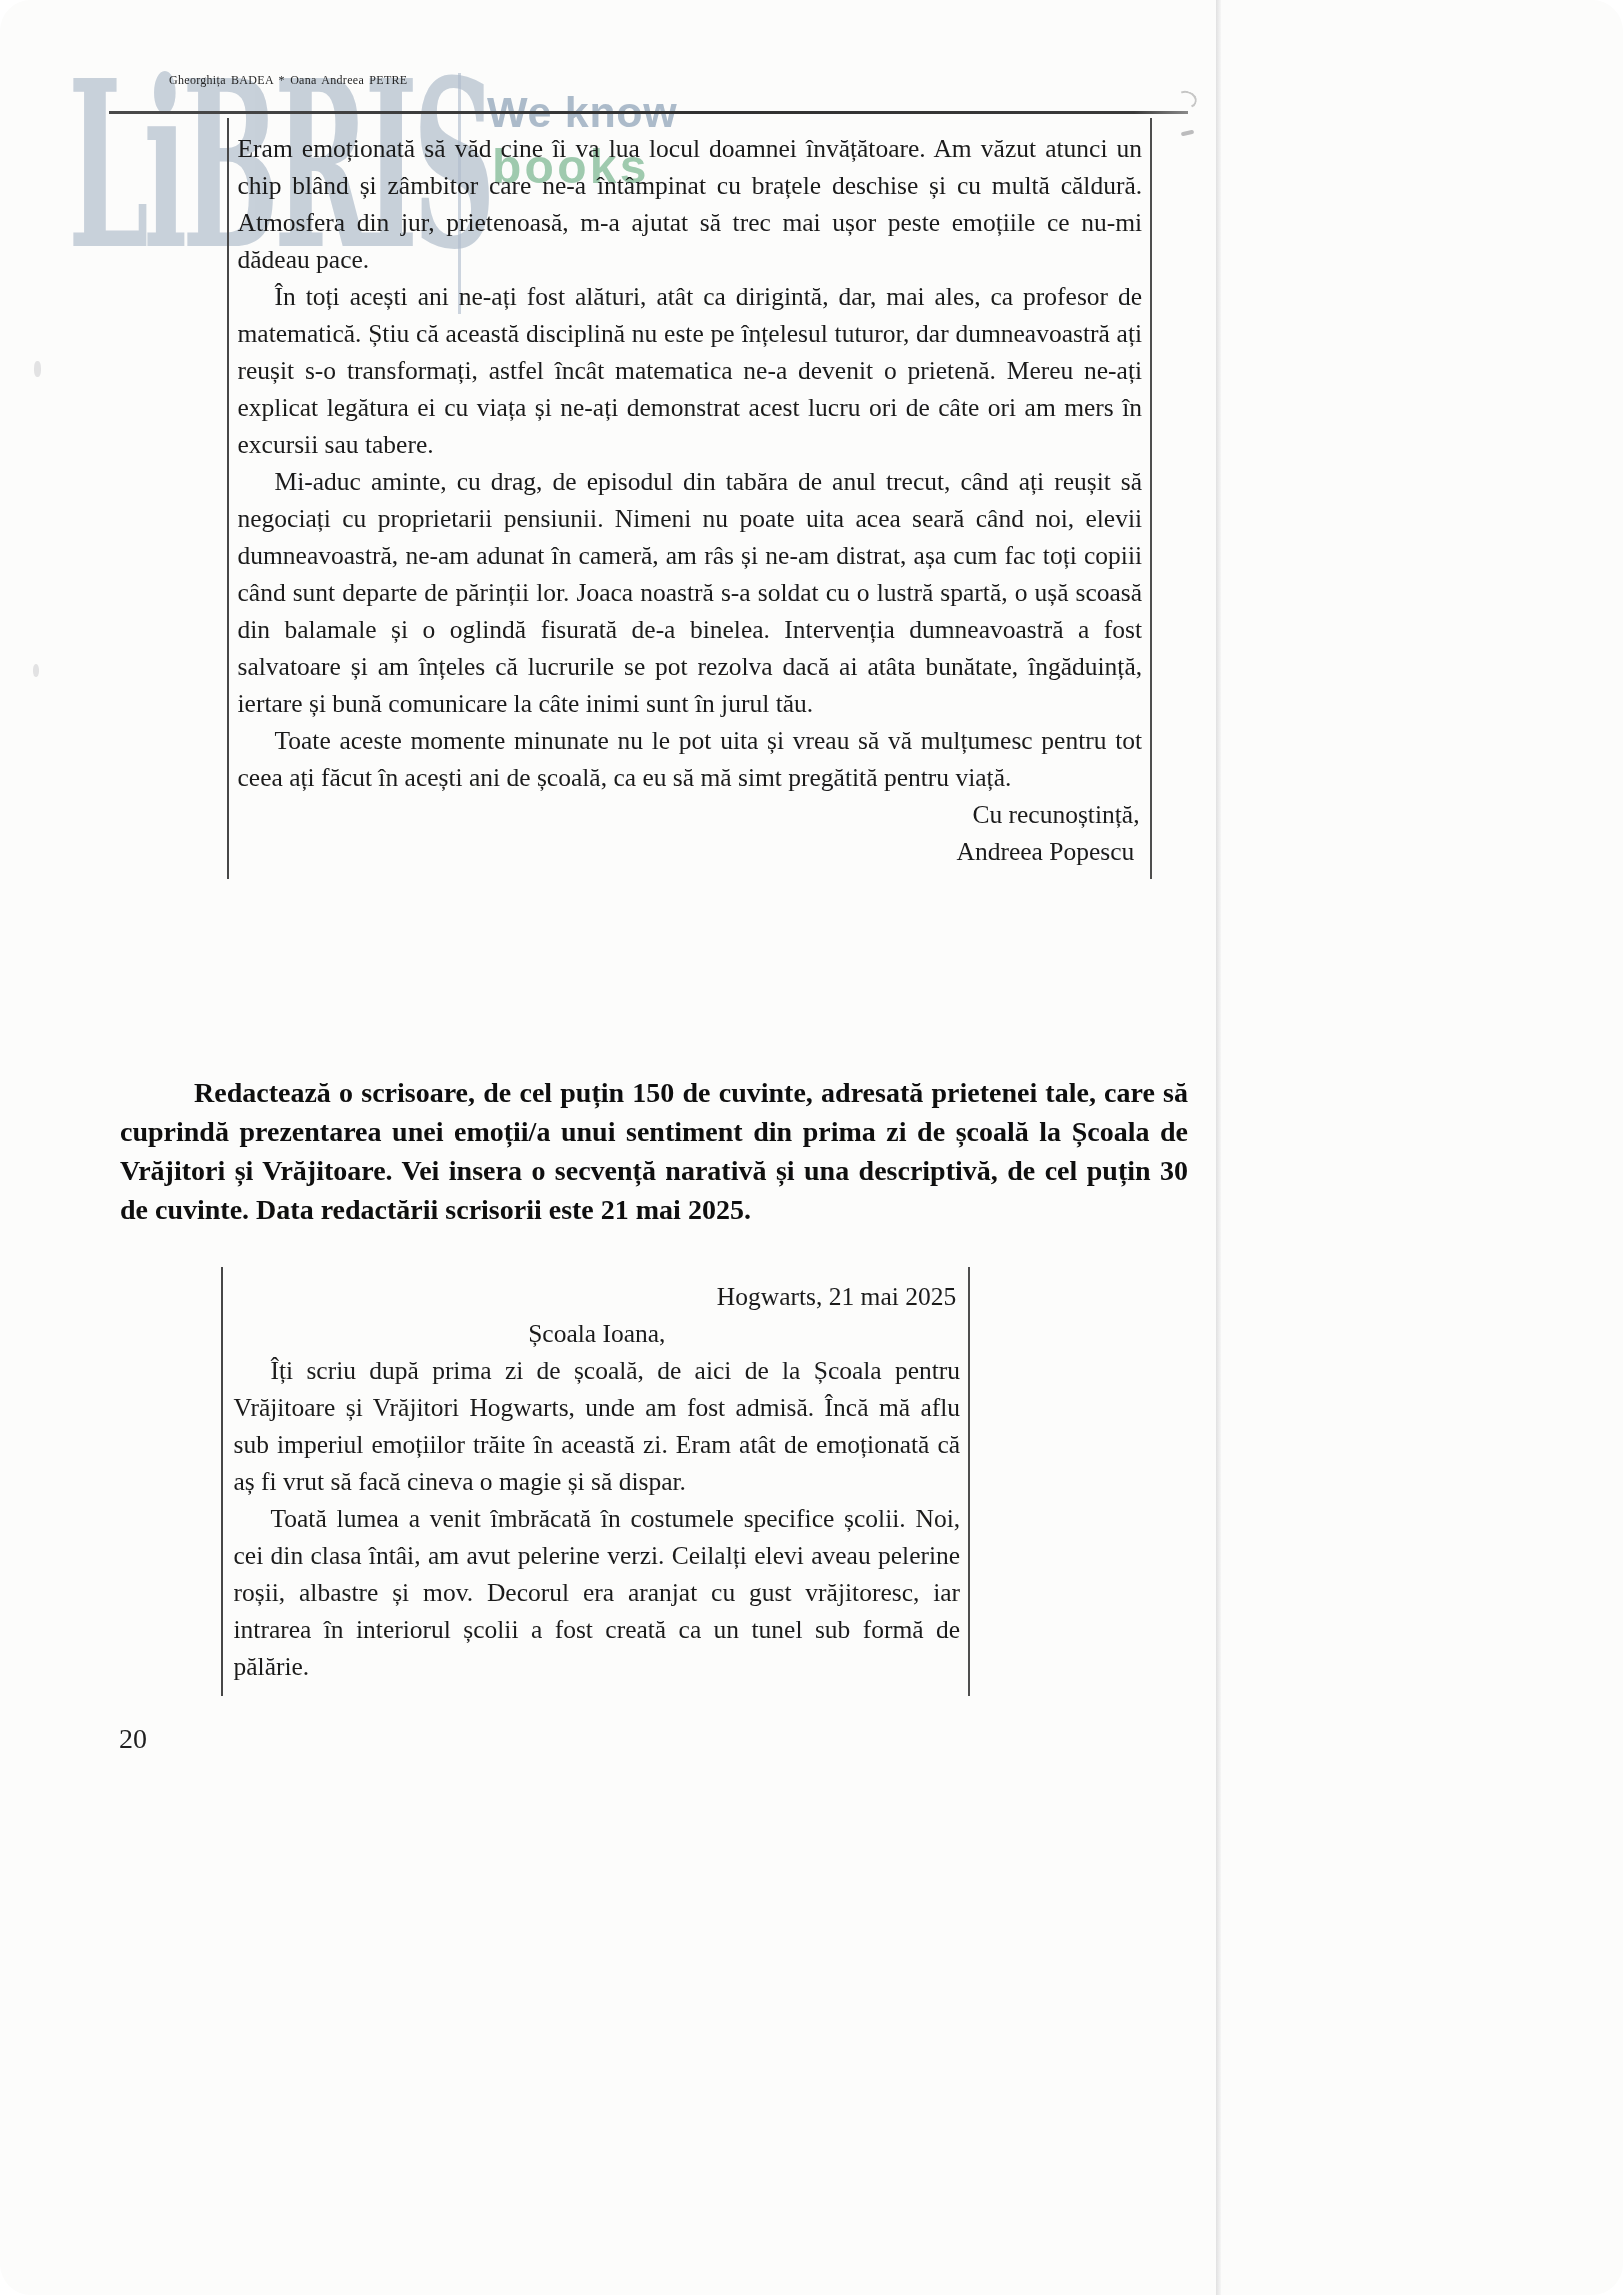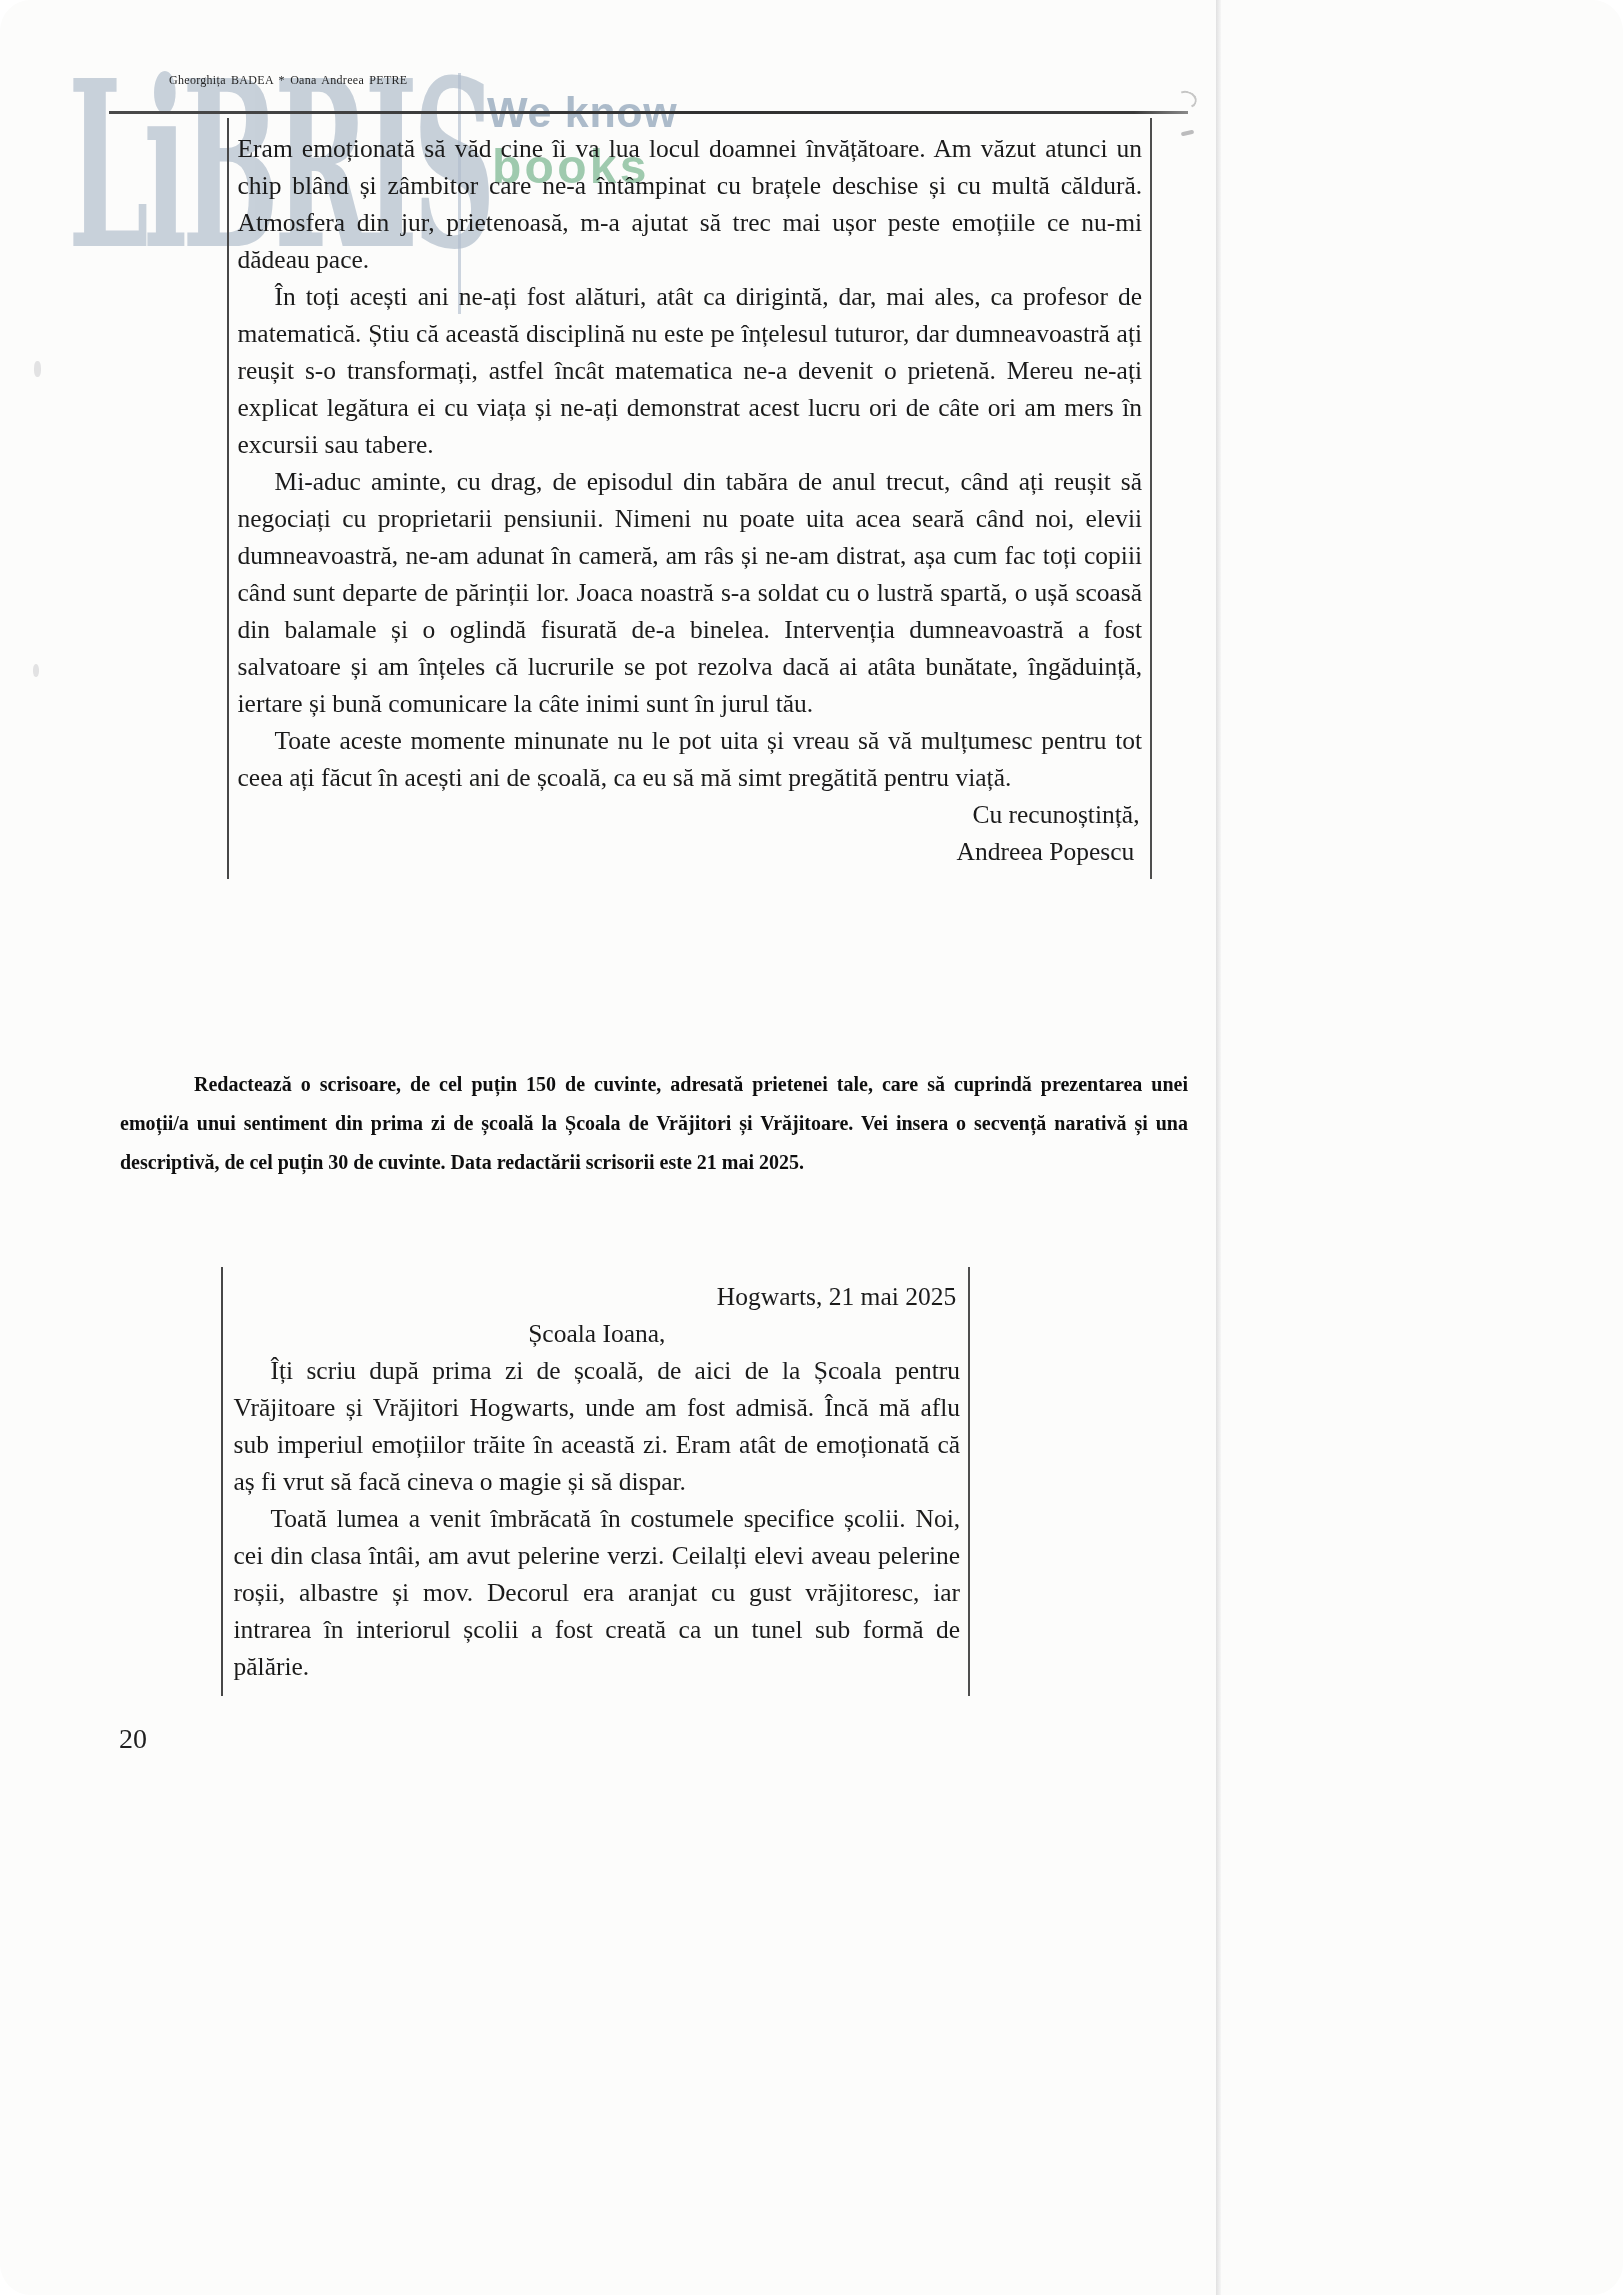--- a/index.html
+++ b/index.html
@@ -66,21 +66,21 @@
   #letter1 { left:192px; top:118px; width:925px; padding:11.8px 7.9px 9.2px 8.5px; }
   #letter2 { left:186px; top:1267px; width:749px; padding:10.5px 7.9px 11.8px 10.5px; }
   .closing   { margin-top:9.2px; text-align:right; padding-right:2.6px; }
   .signature { text-align:right; padding-right:7.9px; }
   .dateline  { text-align:right; padding-right:3.9px; }
   .salutation{ text-align:center; margin:37px 0; }
 
   
   .task {
     position:absolute; left:120px; top:1045px; width:1068px;
-    font-size:20px; line-height:39px; font-weight:700;
+    font-size:28px; line-height:39px; font-weight:700;
     text-align:justify; text-indent:74px;
     color:#0f0f0f;
   }
 
   
   .pagenum {
     position:absolute; left:119px; top:1723px;
     font-size:28px; color:#1f1f1f;
   }
 

